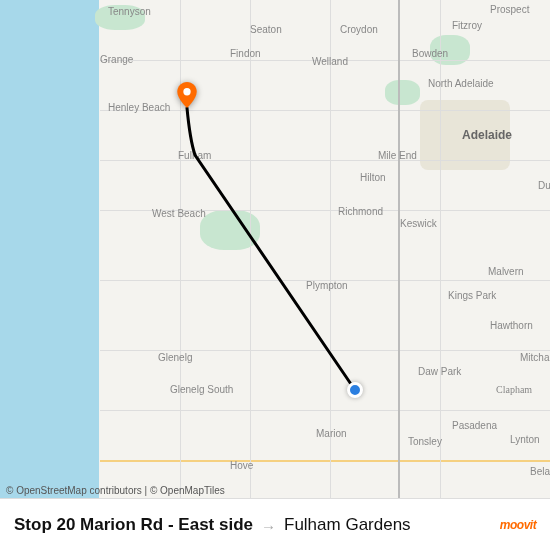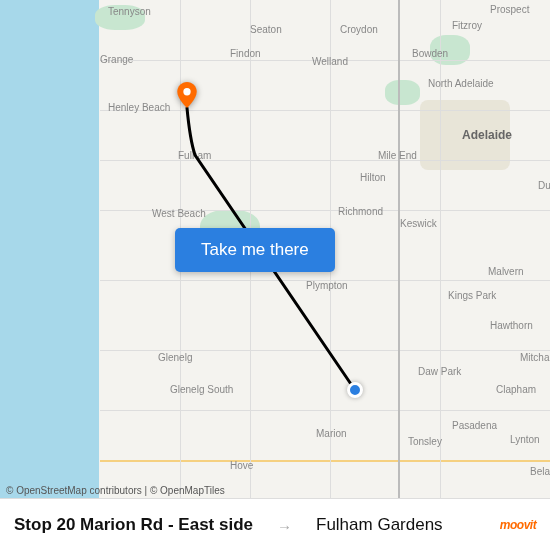--- a/index.html
+++ b/index.html
@@ -92,21 +92,21 @@
       display: flex;
       align-items: center;
       padding: 0 14px;
     }
     .route-text {
       flex: 1;
       font-size: 17px;
       color: #111;
       display: flex;
       align-items: center;
-      gap: 24px;
+      gap: 8px;
     }
     .route-origin { font-weight: 600; }
     .route-arrow { color: #aaa; font-size: 15px; }
     .route-dest { }
     .logo {
       width: 44px;
       height: 30px;
       display: flex;
       align-items: center;
       justify-content: center;
@@ -163,21 +163,21 @@
       <span class="map-label" style="left: 338px; top: 206px;">Richmond</span>
       <span class="map-label" style="left: 400px; top: 218px;">Keswick</span>
       <span class="map-label" style="left: 152px; top: 208px;">West Beach</span>
       <span class="map-label" style="left: 538px; top: 180px;">Dul</span>
       <span class="map-label" style="left: 306px; top: 280px;">Plympton</span>
       <span class="map-label" style="left: 448px; top: 290px;">Kings Park</span>
       <span class="map-label" style="left: 488px; top: 266px;">Malvern</span>
       <span class="map-label" style="left: 490px; top: 320px;">Hawthorn</span>
       <span class="map-label" style="left: 158px; top: 352px;">Glenelg</span>
       <span class="map-label" style="left: 418px; top: 366px;">Daw Park</span>
-      <span class="map-label" style="left: 496px; top: 384px;">Clapham</span>
+      <span class="map-label" style="left: 496px; top: 384px; font-family: Liberation Serif, serif;">Clapham</span>
       <span class="map-label" style="left: 520px; top: 352px;">Mitchar</span>
       <span class="map-label" style="left: 170px; top: 384px;">Glenelg South</span>
       <span class="map-label" style="left: 316px; top: 428px;">Marion</span>
       <span class="map-label" style="left: 408px; top: 436px;">Tonsley</span>
       <span class="map-label" style="left: 452px; top: 420px;">Pasadena</span>
       <span class="map-label" style="left: 510px; top: 434px;">Lynton</span>
       <span class="map-label" style="left: 530px; top: 466px;">Belai</span>
       <span class="map-label" style="left: 230px; top: 460px;">Hove</span>
     </div>
 
@@ -187,21 +187,20 @@
 
   <div class="marker-start" style="left:355px; top:390px"></div>
 
   <div class="marker-end" style="left:187px; top:108px">
     <svg viewBox="0 0 24 32">
       <path d="M12 0C5.4 0 0 5.4 0 12c0 9 12 20 12 20s12-11 12-20C24 5.4 18.6 0 12 0z" fill="#ff6b00"></path>
       <circle cx="12" cy="12" r="4.5" fill="#fff"></circle>
     </svg>
   </div>
 
-  <button class="cta-button">Take me there</button>
 </div>
 
 <div class="attribution">© OpenStreetMap contributors | © OpenMapTiles</div>
 
 <div class="footer">
   <div class="route-text">
     <span class="route-origin">Stop 20 Marion Rd - East side</span>
     <span class="route-arrow">→</span>
     <span class="route-dest">Fulham Gardens</span>
   </div>

